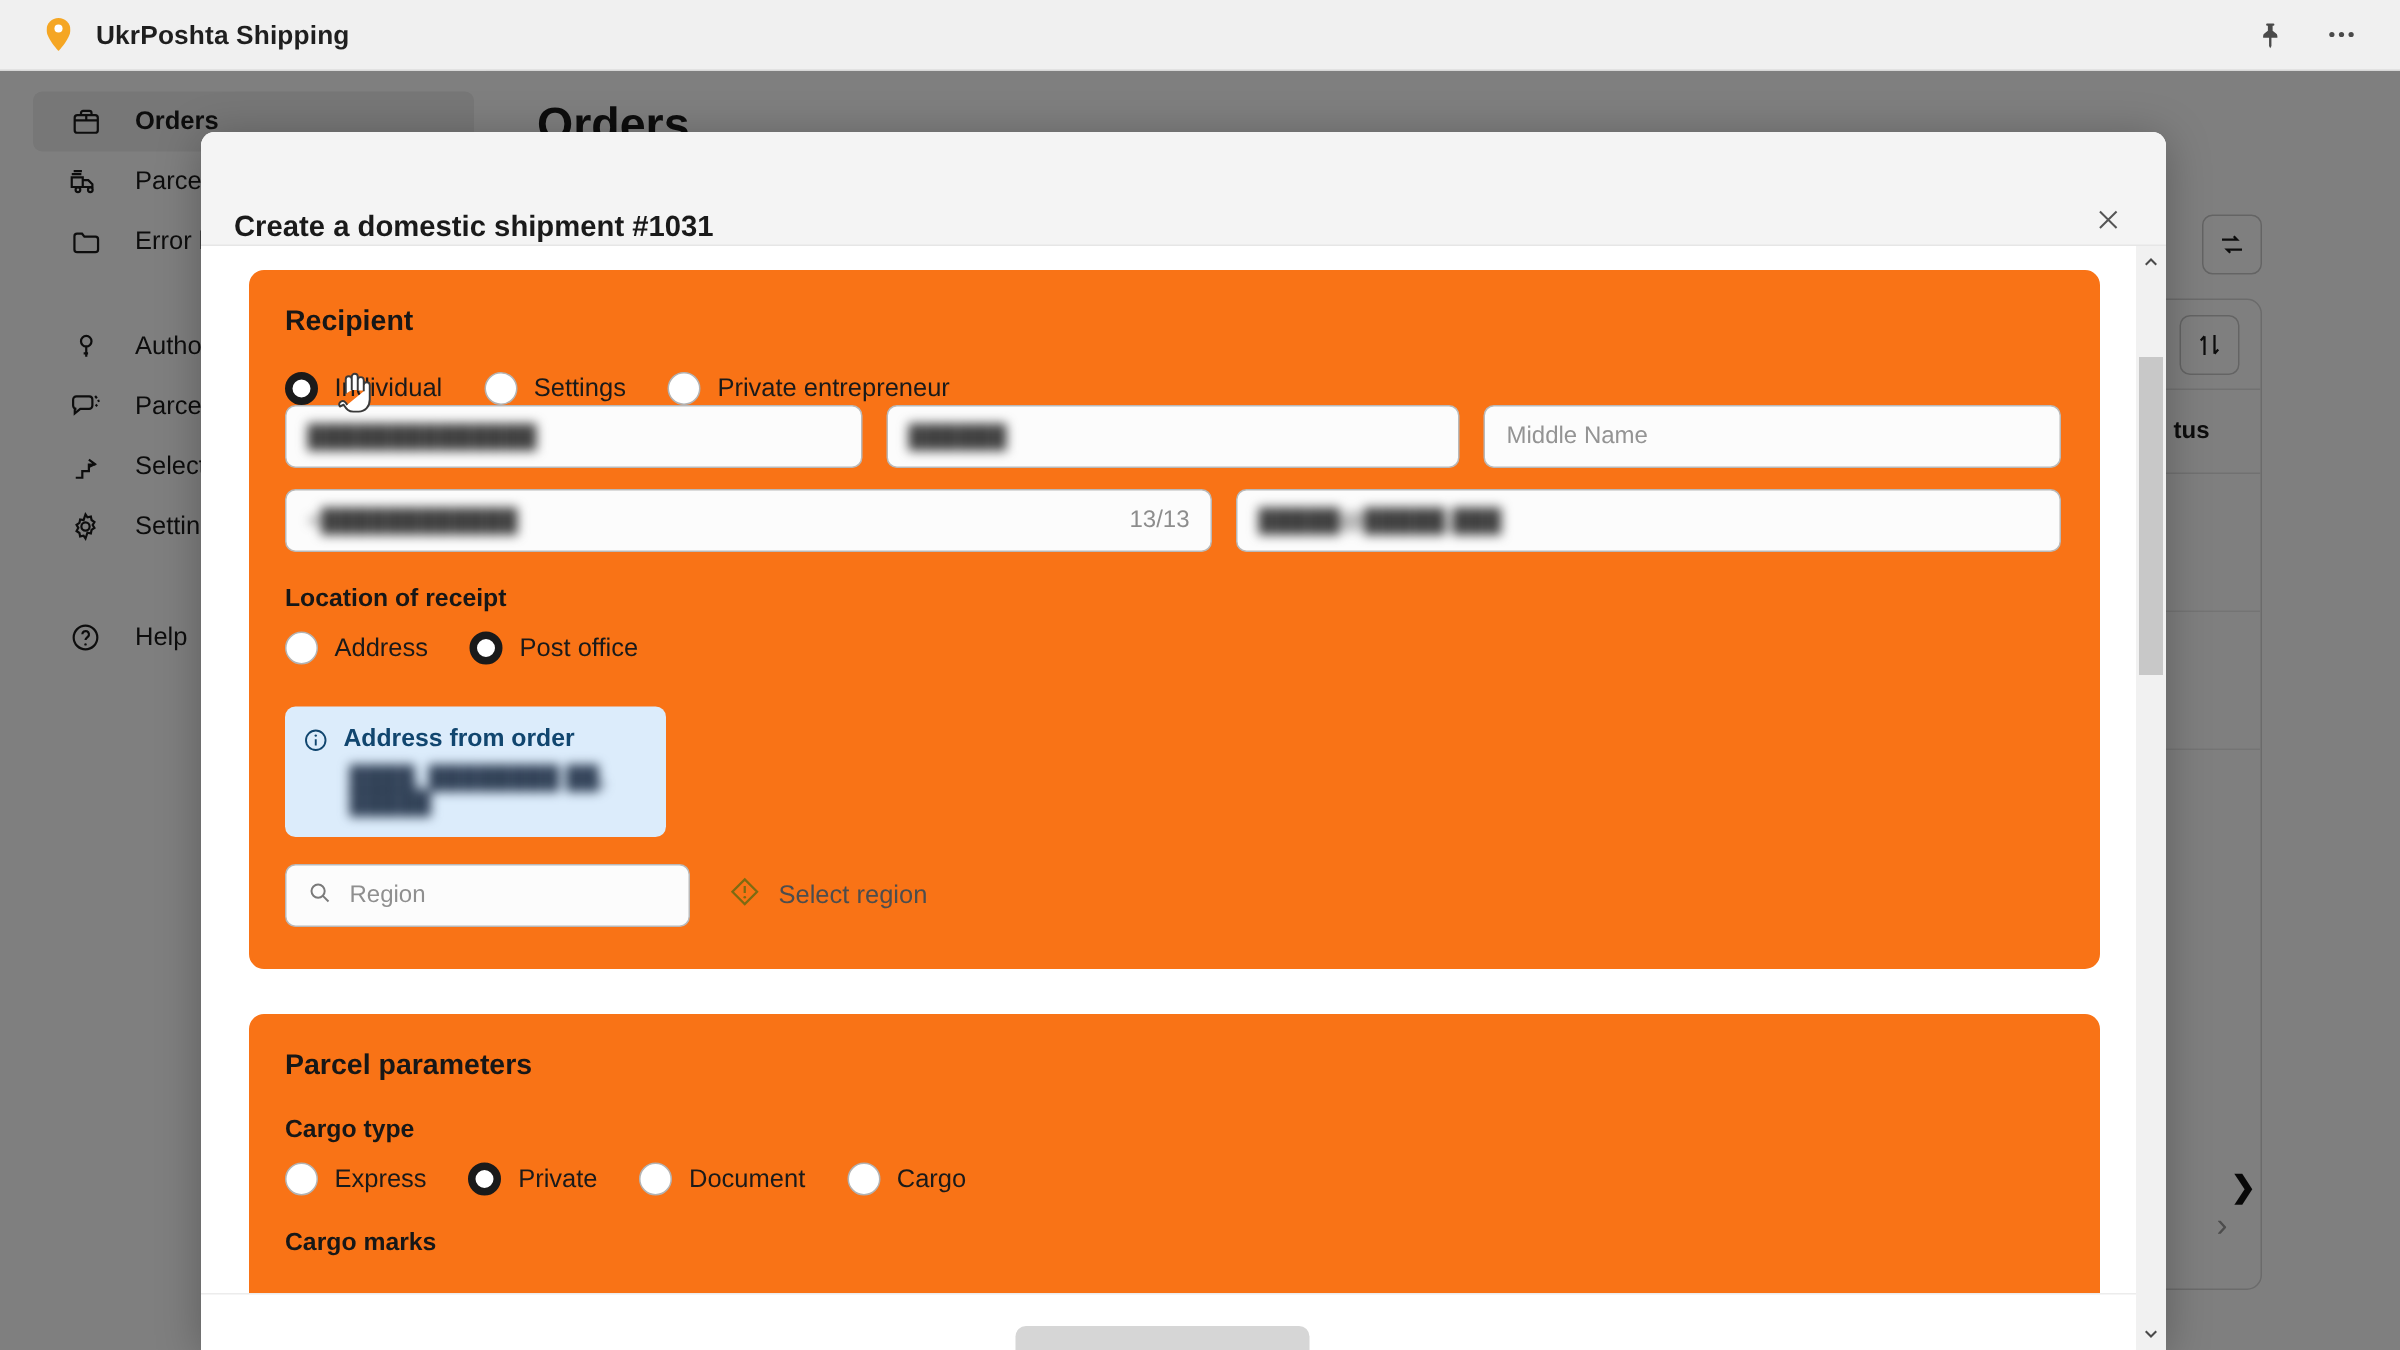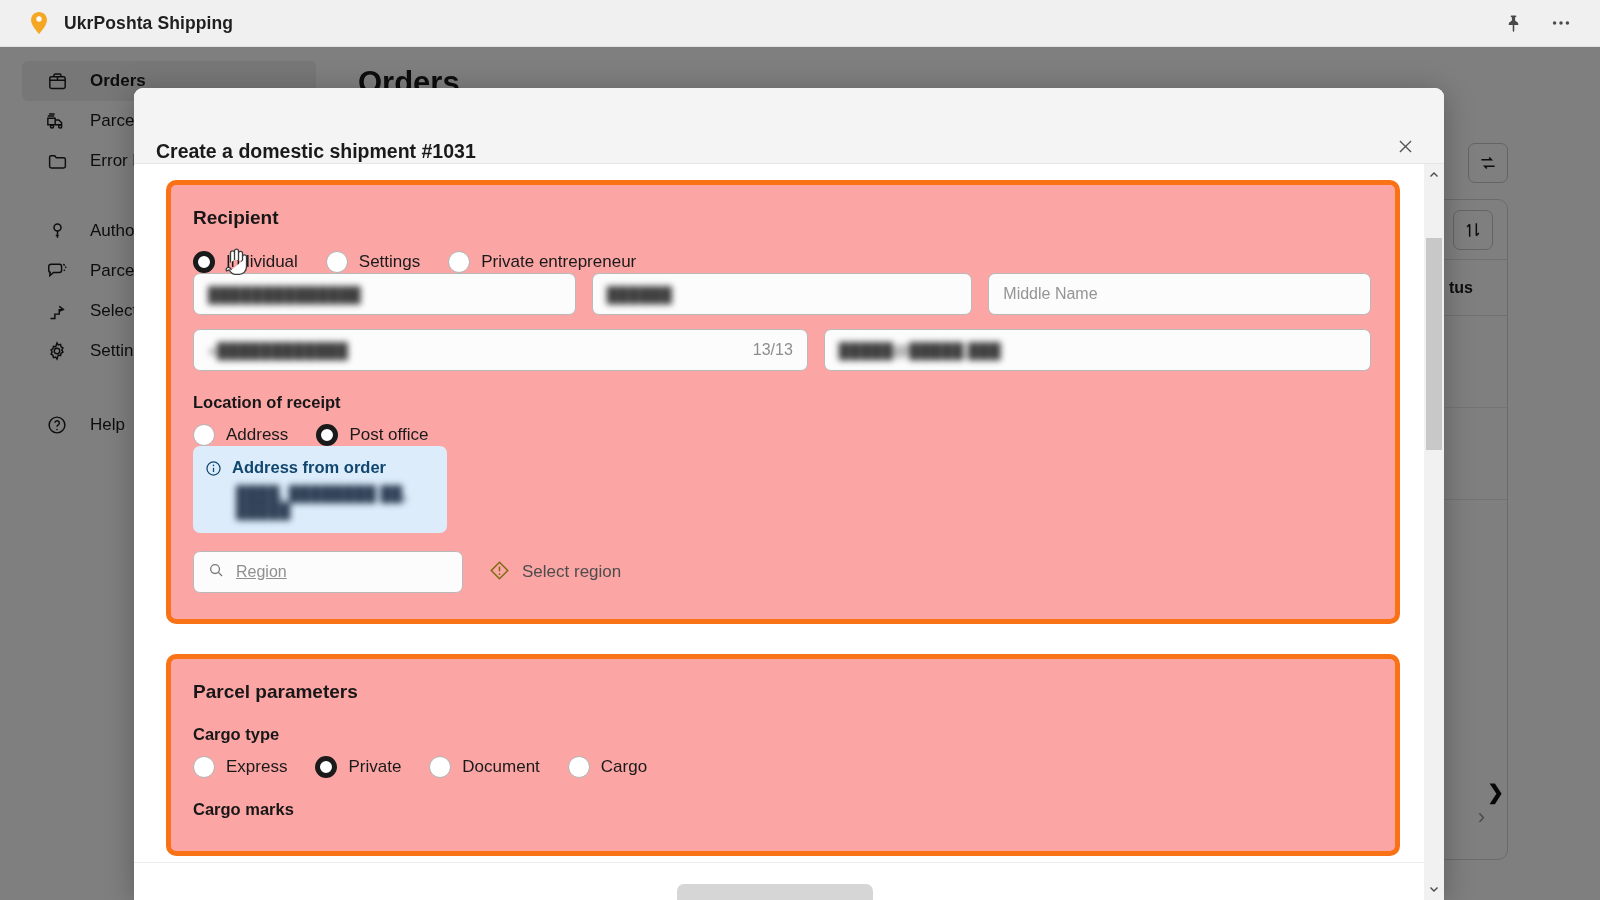--- a/index.html
+++ b/index.html
@@ -122,22 +122,22 @@
     color:#555; cursor:pointer; font-size: 22px;
   }
   #modal-scrollarea {
     position:absolute; top:76px; left:0; width: 1290px; height: 736px;
     overflow: hidden; background:#fff;
     padding: 0 0 0 0;
   }
   #modal-content { padding: 16px 24px 0 32px; }
 
   .card {
-    border: 5px solid #f97316; border-radius: 10px;
-    background: #fca5a5;
+    border: 2px solid #f97316; border-radius: 10px;
+    background: #f97316;
     padding: 22px 24px 26px 22px;
     margin-bottom: 30px;
   }
 
   .sec-title { font-size: 19px; font-weight: 700; color:#171717; margin: 0 0 22px 0; }
   .sub-title { font-size: 16.5px; font-weight: 700; color:#171717; margin: 22px 0 12px 0; }
   .sub-title.tight { margin-top: 18px; }
 
   .radio-row { display:flex; align-items:center; gap: 0; }
   .radio-opt { display:flex; align-items:center; cursor:pointer; margin-right: 28px; }
@@ -170,32 +170,32 @@
 
   #f-email   { width: 386px; }
   #f-first   { width: 384px; }
   #f-middle  { width: 386px; }
   #f-phone   { width: 618px; }
   #f-email2  { width: 550px; }
 
   #info-box {
     background: #dcecfb; border-radius: 7px;
     width: 254px; padding: 12px 14px 14px 12px;
-    margin-top: 0; margin-bottom: 18px;
+    margin-top: 28px; margin-bottom: 18px;
     display:flex; gap: 10px; align-items:flex-start;
   }
   #info-box .ib-title { font-size: 16.5px; font-weight:700; color:#11466f; }
   #info-box .ib-text { margin-top: 8px; margin-left: 4px; }
 
   #region-row { display:flex; align-items:center; gap: 26px; }
   #region-input {
     width: 270px; height: 42px; border:1px solid #b9b9b9; border-radius: 7px;
     background:#fcfcfc; display:flex; align-items:center; gap: 12px; padding: 0 14px;
   }
-  #region-input .ph { color:#8f8f8f; font-size:16px;text-decoration:underline; }
+  #region-input .ph { color:#8f8f8f; font-size:16px; }
   #select-region { display:flex; align-items:center; gap: 12px; }
   #select-region .sr-label { font-size: 17px; color:#4d4d4d; }
 
   
   #modal-scrollbar {
     position:absolute; right: 0; top: 76px;
     width: 20px; height: 736px; background: #f1f1f1;
     z-index: 70;
   }
   .sb-btn { width: 20px; height: 22px; display:flex; align-items:center; justify-content:center; color:#4a4a4a; cursor:pointer; }

